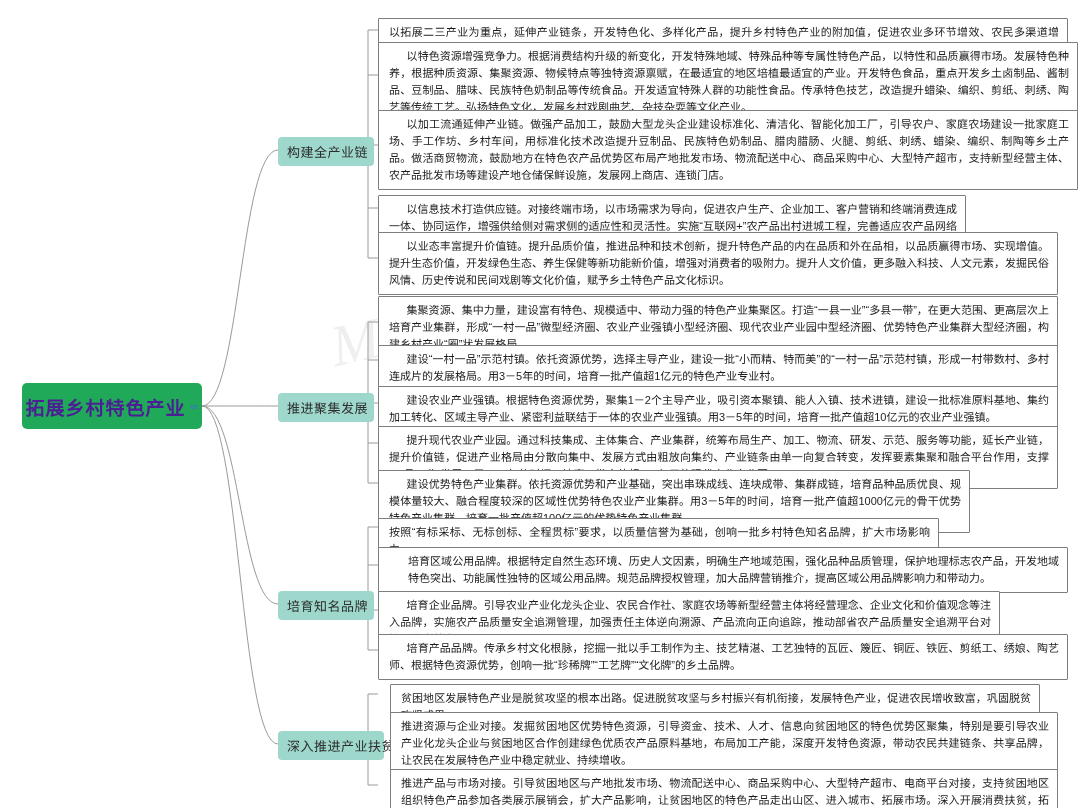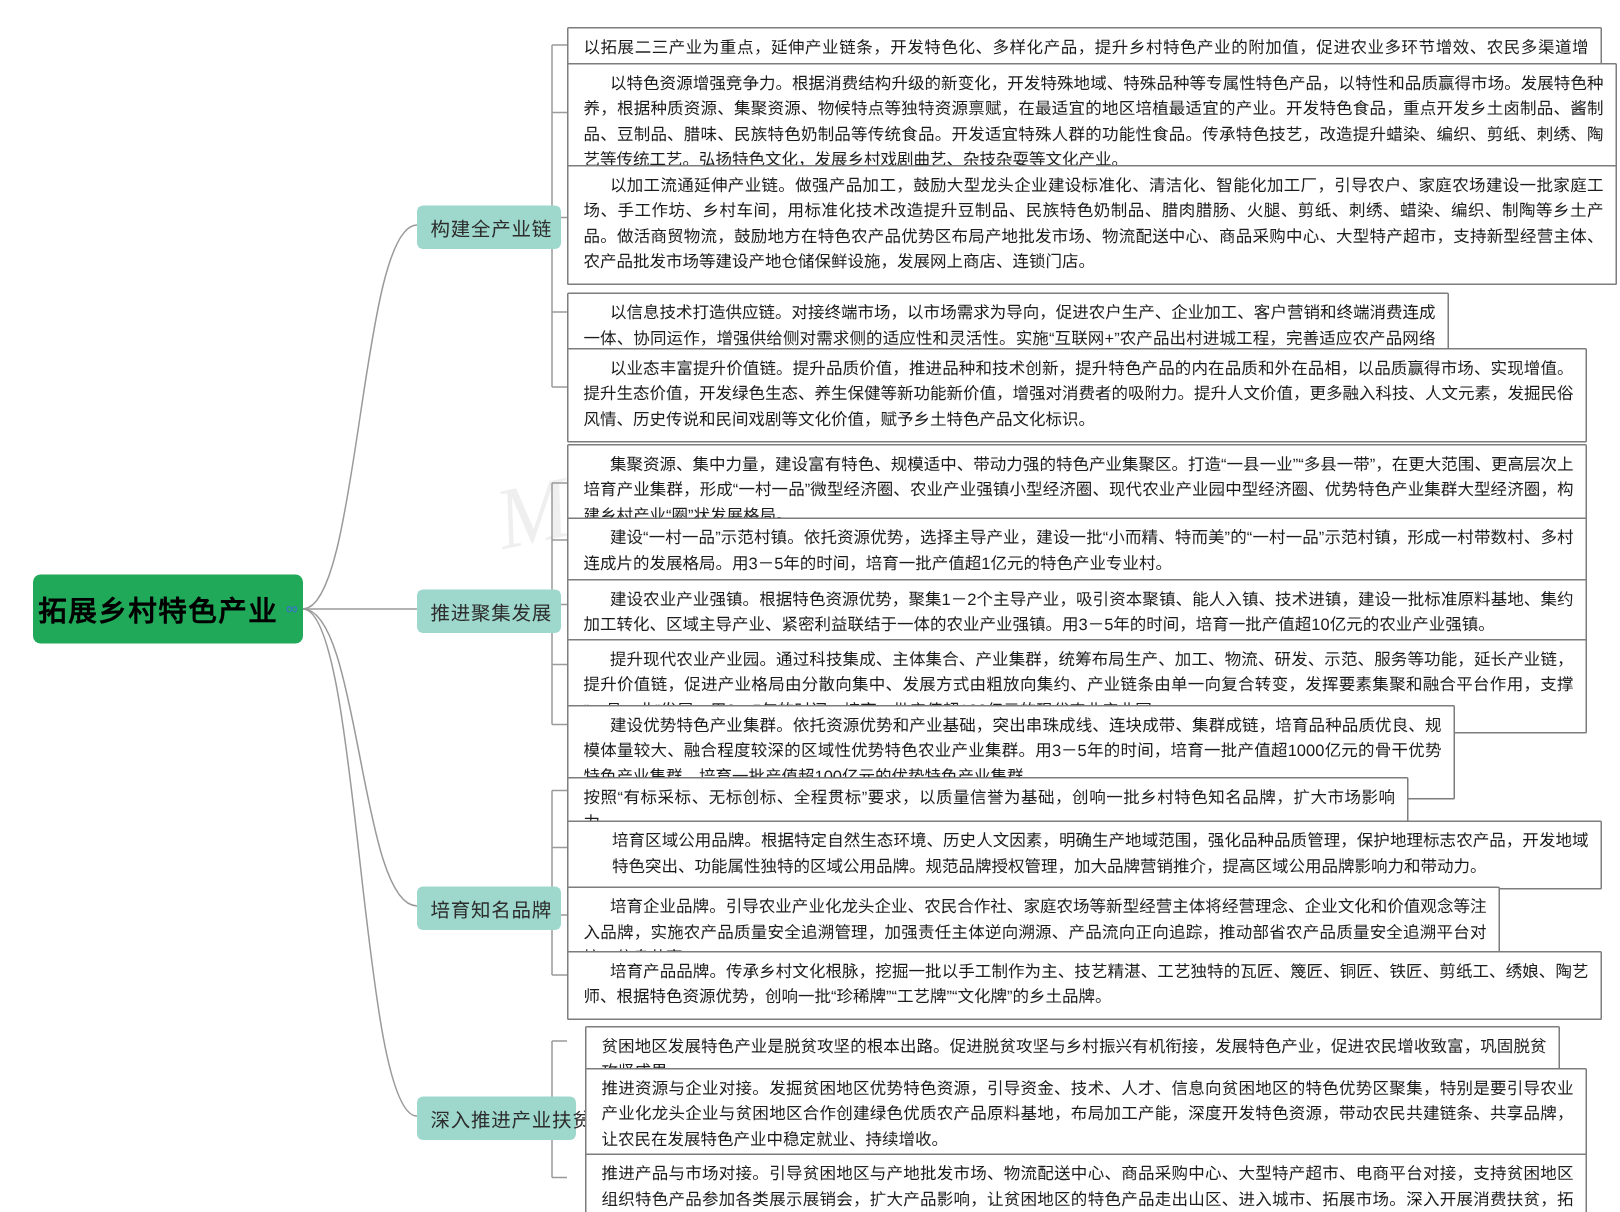--- a/index.html
+++ b/index.html
@@ -70,21 +70,21 @@
     height: 46px;
     background: #21a95a;
     border-radius: 5px;
     display: flex;
     align-items: center;
     justify-content: center;
     box-sizing: border-box;
     padding: 0 10px;
   }
   .root-label {
-    color: #000000;
+    color: #4c1d95;
     font-size: 19px;
     font-weight: 600;
     letter-spacing: 1px;
     white-space: nowrap;
   }
   .link-badge {
     color: #3b6fd4;
     font-size: 11px;
     margin-left: 5px;
     line-height: 1;

